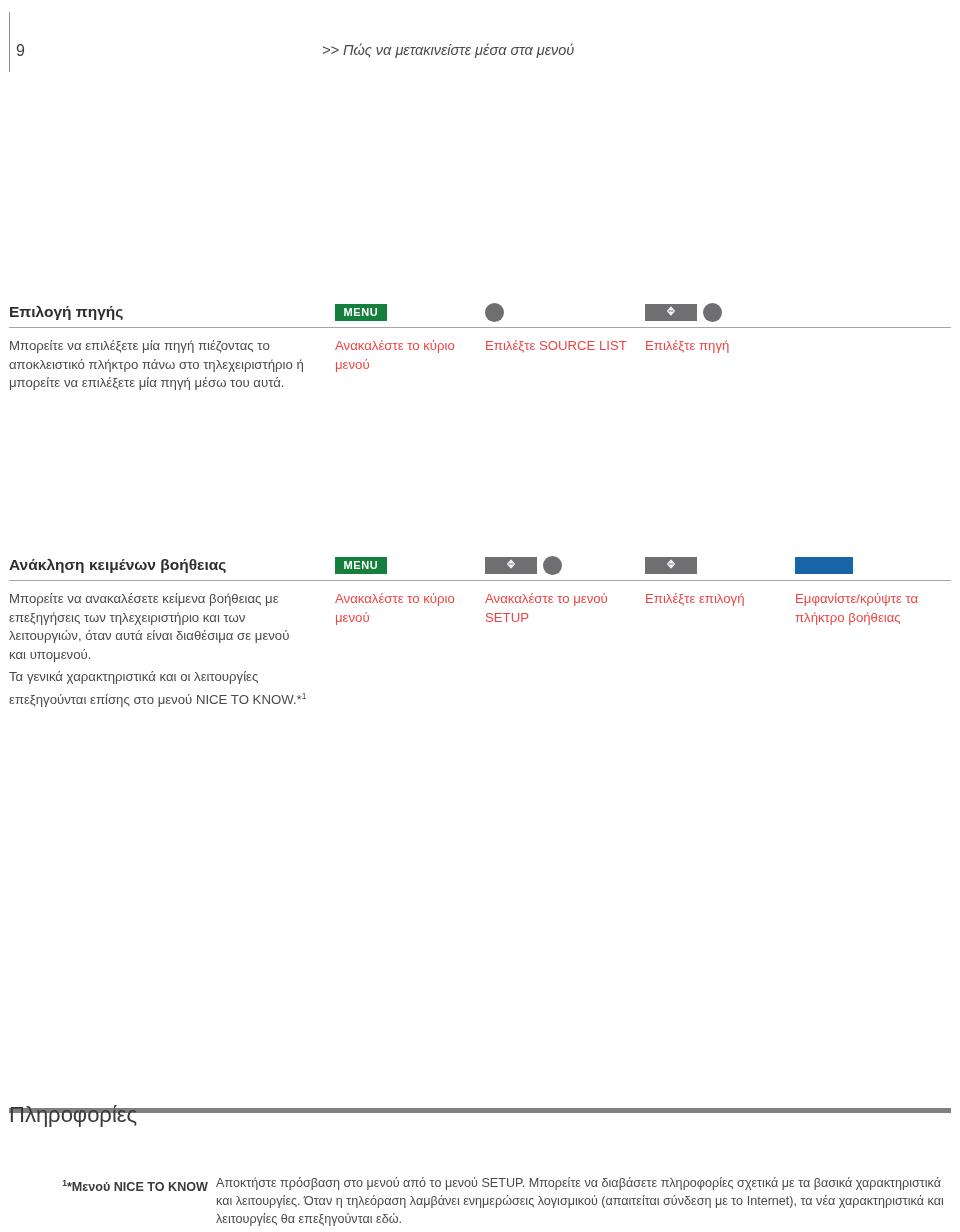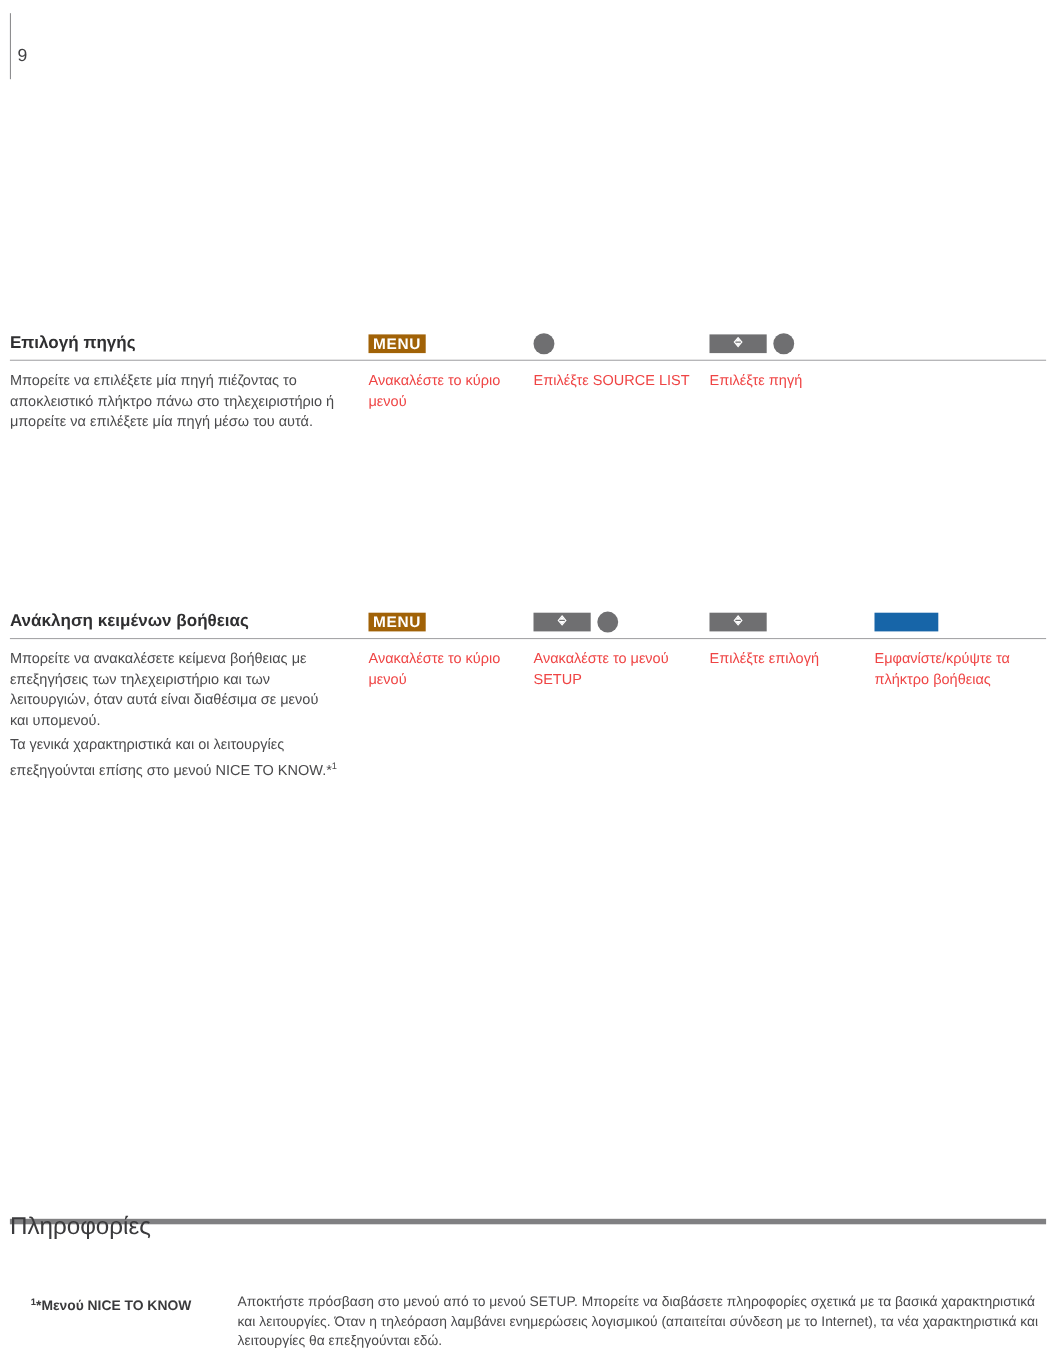--- a/index.html
+++ b/index.html
@@ -122,23 +122,23 @@
     color: #ef4444;
   }
 
   
   .key-menu {
     display: inline-flex;
     align-items: center;
     justify-content: center;
     width: 52px;
     height: 17px;
-    background: #a16207;
+    background: #15803d;
     color: #ffffff;
-    font-size: 14px;
+    font-size: 11px;
     font-weight: bold;
     letter-spacing: .6px;
     box-sizing: border-box;
   }
   .key-round {
     display: inline-block;
     width: 19px;
     height: 19px;
     border-radius: 50%;
     background: #6f6f71;
@@ -175,20 +175,21 @@
     top: 1101px;
     font-size: 22px;
     line-height: 28px;
     color: #3a3a3c;
   }
   .info-term {
     position: absolute;
     left: 28px;
     top: 1174px;
     width: 180px;
+    text-align: right;
     font-size: 12.6px;
     line-height: 18px;
     font-weight: bold;
     color: #3a3a3c;
   }
   .info-term sup {
     font-size: 8.5px;
     vertical-align: super;
     font-weight: bold;
   }
@@ -201,20 +202,21 @@
     line-height: 18px;
     color: #4a4a4c;
   }
 </style>
 </head>
 <body>
 
 <div class="page-header">
   <div class="page-rule-left"></div>
   <div class="page-number">9</div>
+  <div class="header-title">&gt;&gt; Πώς να μετακινείστε μέσα στα μενού</div>
 </div>
 
 <div class="section" style="top:327px;">
   <div class="section-rule"></div>
   <div class="section-head">Επιλογή πηγής</div>
   <div class="section-body">Μπορείτε να επιλέξετε μία πηγή πιέζοντας το αποκλειστικό πλήκτρο πάνω στο τηλεχειριστήριο ή μπορείτε να επιλέξετε μία πηγή μέσω του αυτά.</div>
 
   <div class="step" style="left:335px;">
     <div class="step-icons">
       <span class="key-menu">MENU</span>

